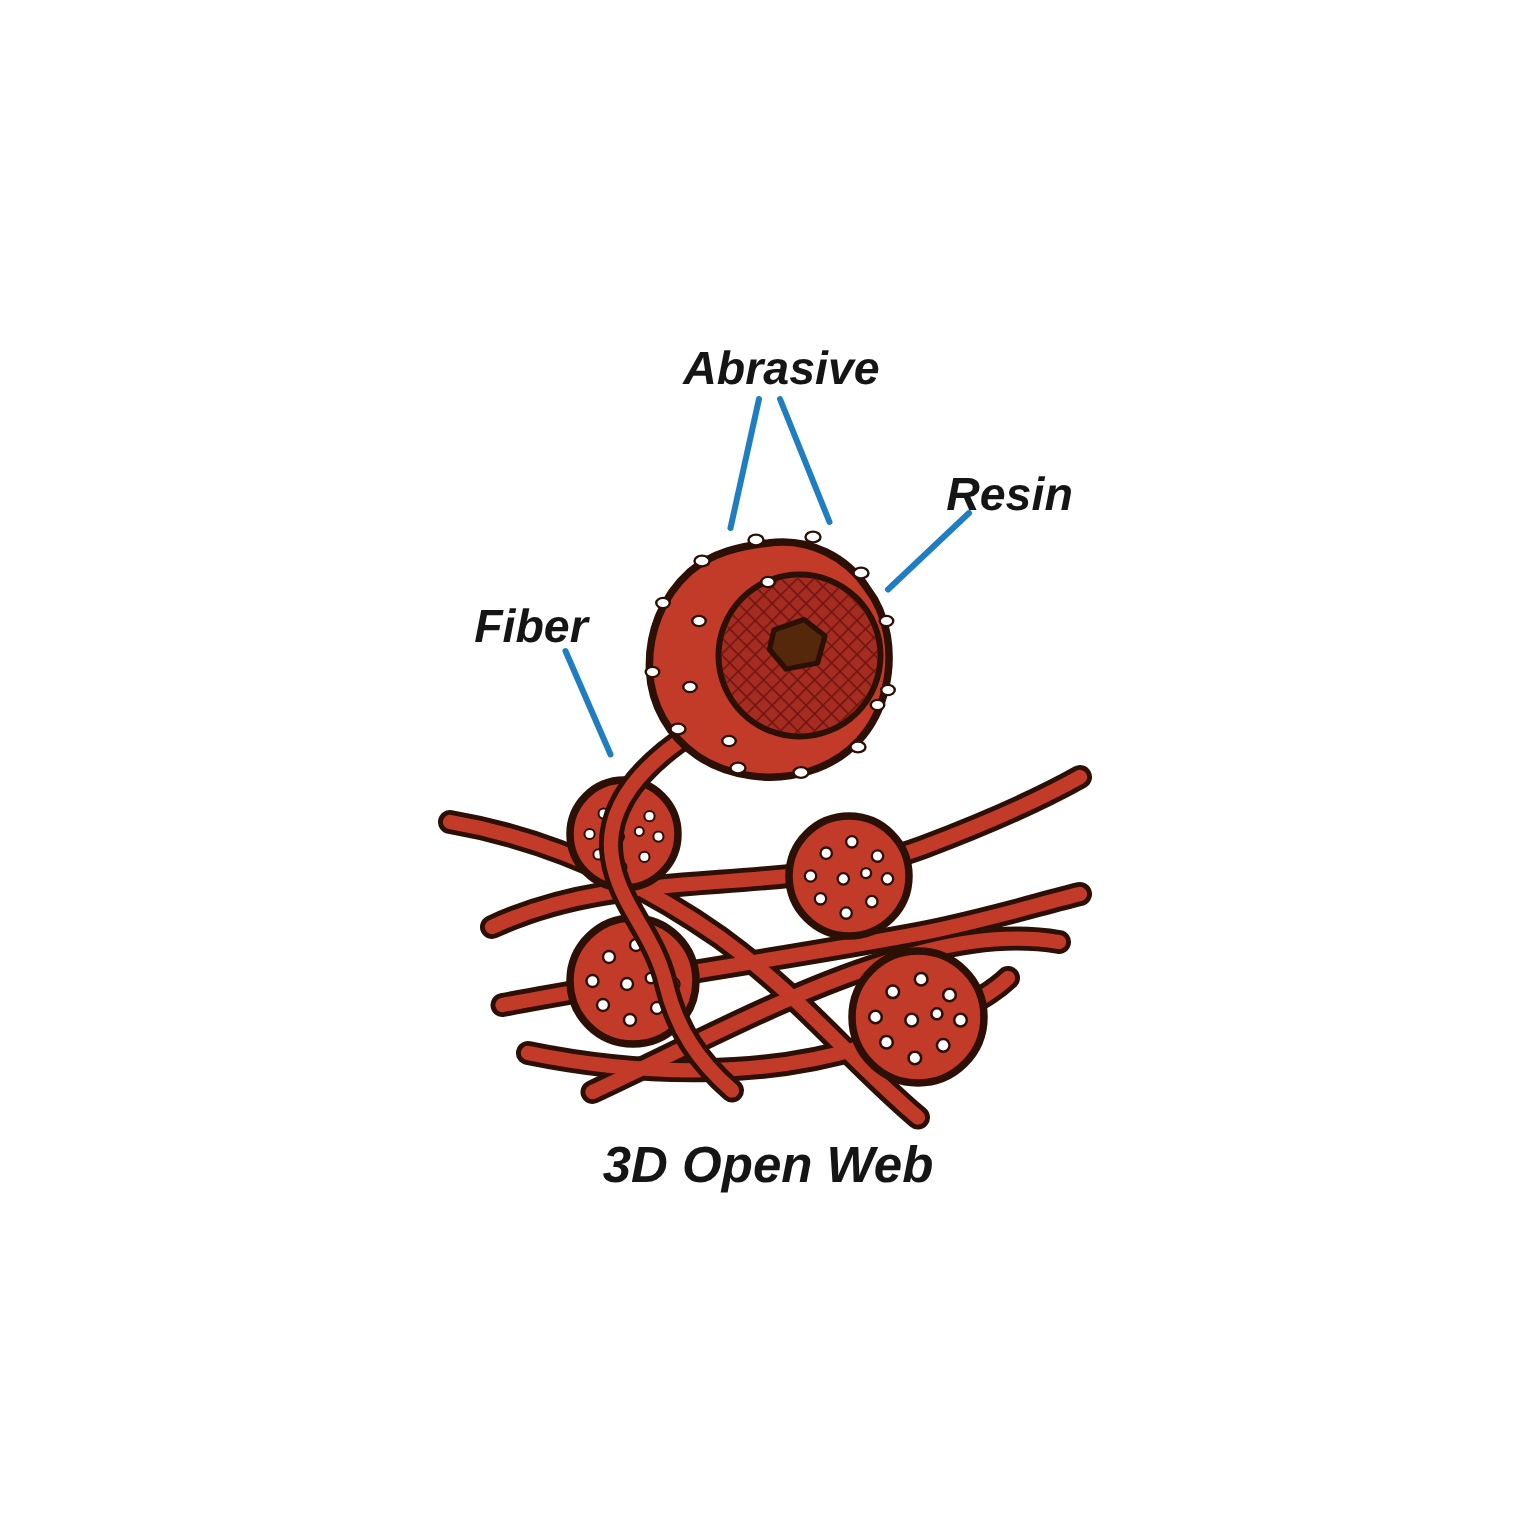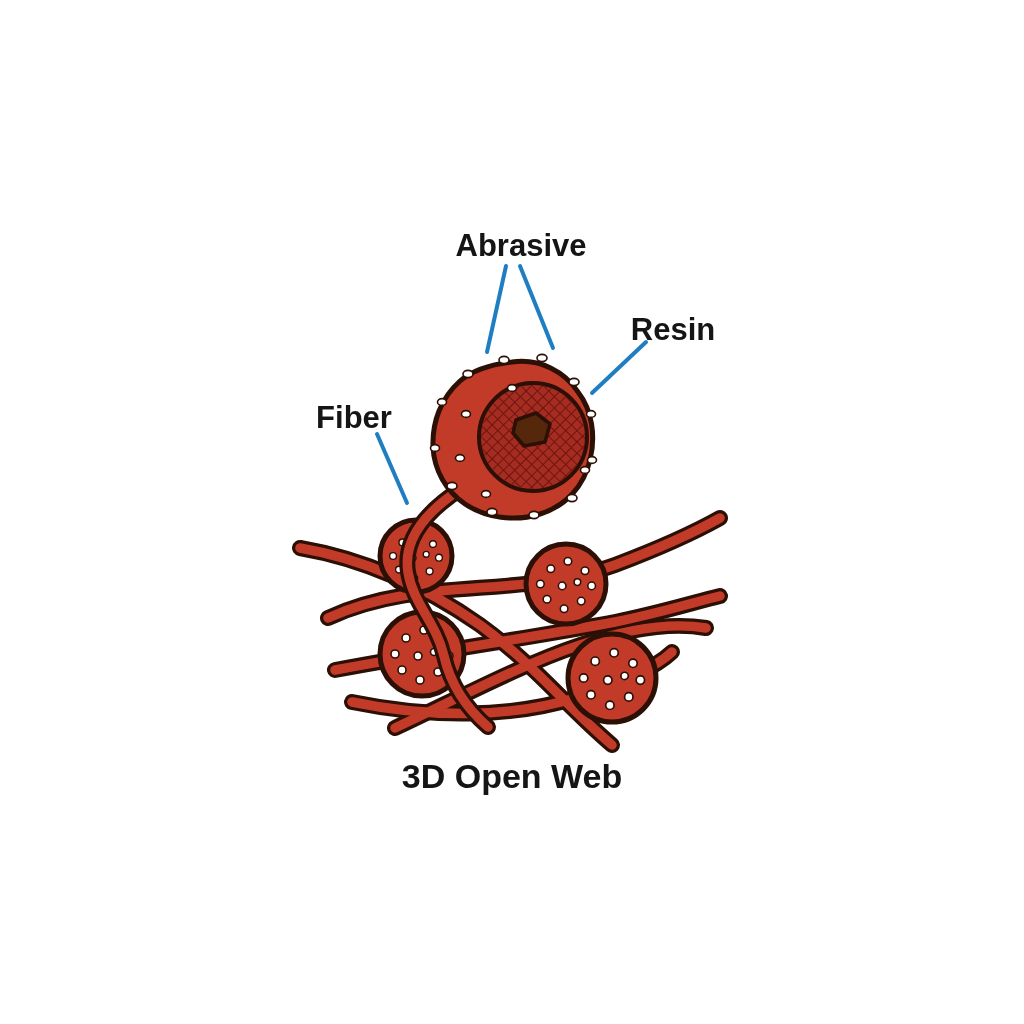--- a/index.html
+++ b/index.html
@@ -7,21 +7,21 @@
     --resin-base:#a42c20;
     --resin-hatch:#6f1410;
     --core-brown:#55280c;
     --outline-dark:#2c0f05;
     --leader-blue:#1f7dc2;
     --text-black:#151515;
     --speck-white:#ffffff;
     --background:#ffffff;
   }
   html,body{margin:0;padding:0;background:var(--background);}
-  .canvas{width:871px;height:1024px;background:var(--background);position:relative;overflow:hidden;}
+  .canvas{width:871px;height:1024px;background:var(--background);position:relative;overflow:hidden;font-style:italic;}
   svg{display:block;}
   .strand-under{fill:none;stroke:var(--outline-dark);stroke-width:16;stroke-linecap:round;}
   .strand-over{fill:none;stroke:var(--fiber-red);stroke-width:9.5;stroke-linecap:round;}
   .nodule{fill:var(--fiber-red);stroke:var(--outline-dark);stroke-width:5;}
   .speck{fill:var(--speck-white);stroke:var(--outline-dark);stroke-width:1.6;}
   .blob{fill:var(--fiber-red);stroke:var(--outline-dark);stroke-width:5;stroke-linejoin:round;}
   .resin-base{fill:var(--resin-base);stroke:var(--outline-dark);stroke-width:4;}
   .resin-hatch-fill{fill:url(#crosshatch);stroke:none;}
   .hline{stroke:var(--resin-hatch);stroke-width:2;}
   .core{fill:var(--core-brown);stroke:var(--outline-dark);stroke-width:3.5;stroke-linejoin:round;}

